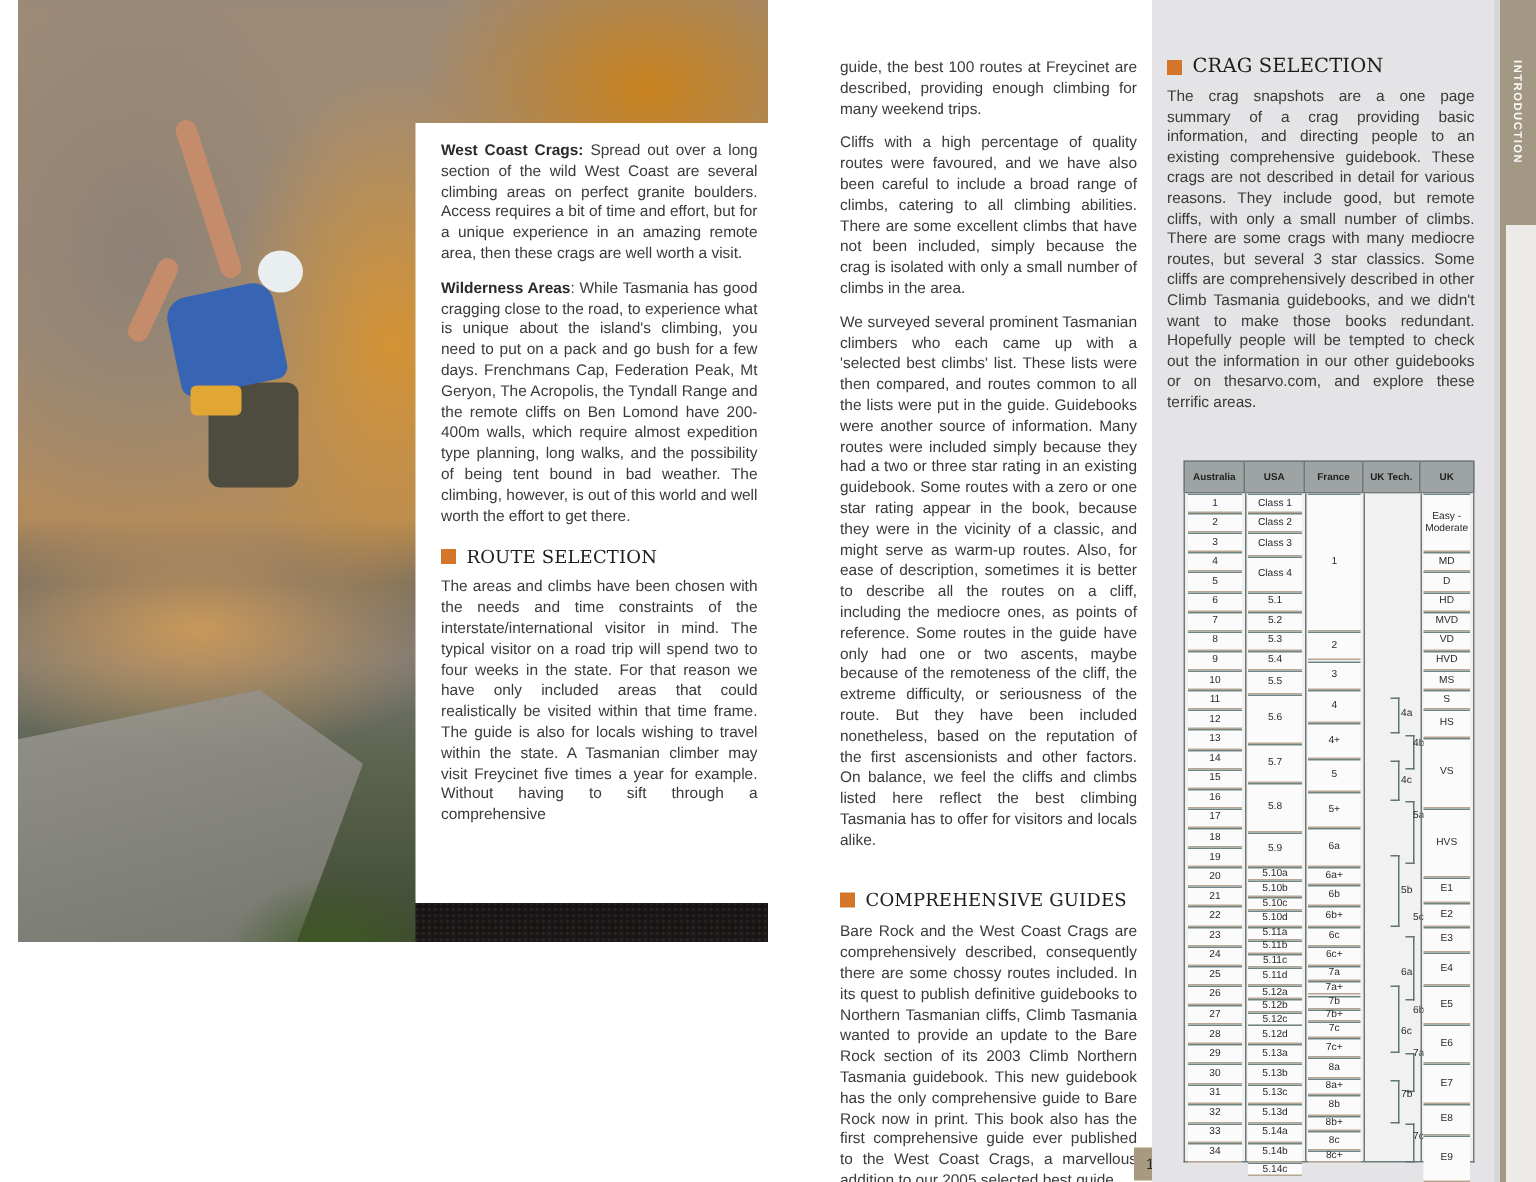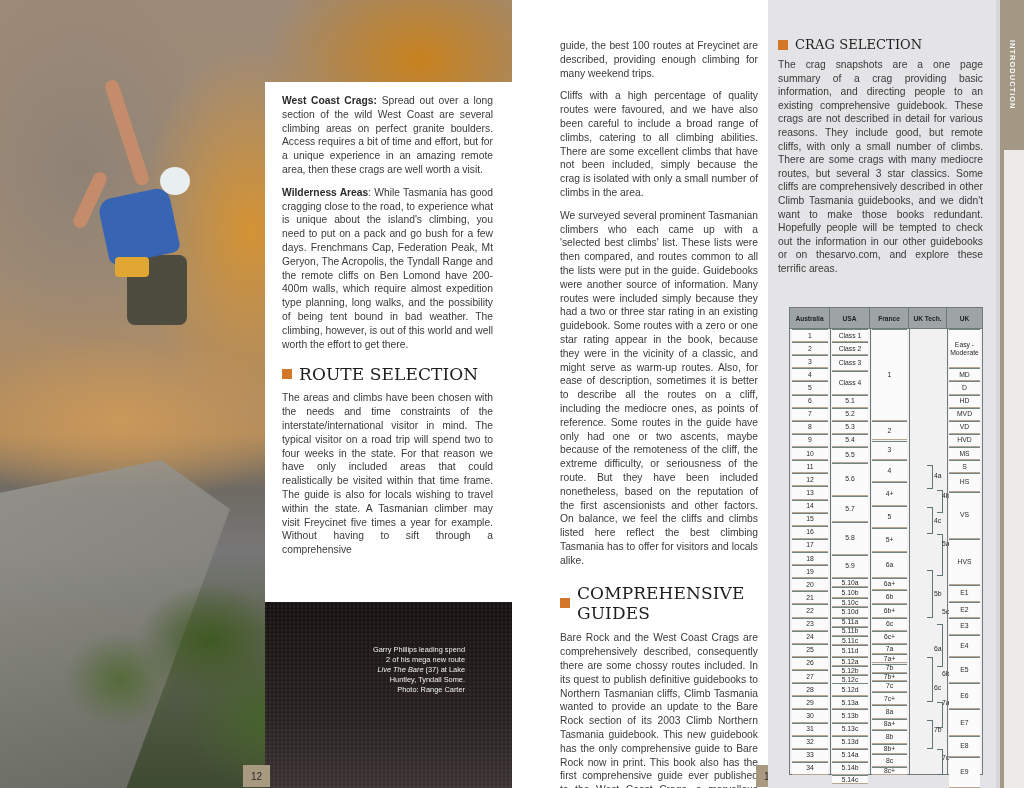--- a/index.html
+++ b/index.html
@@ -1,20 +1,20 @@
 <!DOCTYPE html>
 <html><head>
 <meta charset="utf-8">
 <style>
   * { box-sizing: border-box; margin: 0; padding: 0; }
   html, body { width: 1024px; height: 788px; overflow: hidden; background: #fff; }
   body { position: relative; font-family: "Liberation Sans", "DejaVu Sans", sans-serif; color: #333; }
 
   
-  .left-page { position: absolute; left: 0; top: 0; width: 512px; height: 788px; overflow: hidden; }
+  .left-page { position: absolute; left: 12px; top: 0; width: 512px; height: 628px; overflow: hidden; }
   .photo {
     position: absolute; inset: 0;
     background:
       radial-gradient(ellipse 220px 160px at 420px 60px, #c8821e 0%, rgba(200,130,30,0) 70%),
       radial-gradient(ellipse 160px 260px at 250px 230px, #d49334 0%, rgba(212,147,52,0) 70%),
       radial-gradient(ellipse 200px 240px at 80px 170px, #8e8276 0%, rgba(142,130,118,0) 75%),
       radial-gradient(ellipse 260px 120px at 120px 420px, #c9985a 0%, rgba(201,152,90,0) 70%),
       linear-gradient(180deg, #9c8a78 0%, #a38c73 35%, #b28b5b 55%, #6f6a63 62%, #777 70%, #5e6550 80%, #3f4a32 100%);
   }
   .photo-greenery {
@@ -52,42 +52,42 @@
   }
   .body-text {
     font-size: 10.3px; line-height: 13.8px; color: #3a3a3a; text-align: justify;
   }
   .body-text + .body-text { margin-top: 9px; }
   .body-text b { color: #2a2a2a; }
 
   .section-heading {
     display: flex; align-items: center; gap: 7px;
     font-family: "DejaVu Serif", "Liberation Serif", serif;
-    font-size: 17px; font-weight: normal; color: #1e1e1e; letter-spacing: .1px;
+    font-size: 12px; font-weight: normal; color: #1e1e1e; letter-spacing: .1px;
     margin: 13px 0 7px;
   }
   .section-heading .sq { width: 10px; height: 10px; background: #d4762a; flex: 0 0 auto; }
 
   .caption {
     position: absolute; left: 355px; top: 645px; width: 110px;
     font-size: 7.4px; line-height: 10px; color: #f0f0f0; text-align: right;
   }
   .caption i { font-style: italic; }
 
   .page-num {
     position: absolute; width: 27px; height: 22px; background: #a89a80;
     font-size: 10px; color: #2a2a2a; display: flex; align-items: center; justify-content: center;
   }
   .page-num.left { left: 243px; top: 765px; }
   .page-num.right { left: 756px; top: 765px; }
 
   
   .right-page { position: absolute; left: 512px; top: 0; width: 512px; height: 788px; background: #fff; }
   .mid-col { position: absolute; left: 48px; top: 39px; width: 198px; }
-  .mid-col .section-heading { margin: 16px 0 8px; }
+  .mid-col .section-heading { margin: 26px 0 8px; }
 
   .side-panel {
     position: absolute; left: 768px; top: 0; width: 232px; height: 788px; background: #e4e4e6;
   }
   .side-inner { position: absolute; left: 10px; top: 37px; width: 205px; }
   .side-inner .section-heading { margin: 0 0 6px; font-size: 13px; }
   .side-inner .body-text { line-height: 13.6px; }
 
   .grade-heading {
     display: flex; align-items: flex-start; gap: 7px; margin: 14px 0 11px 10px;

